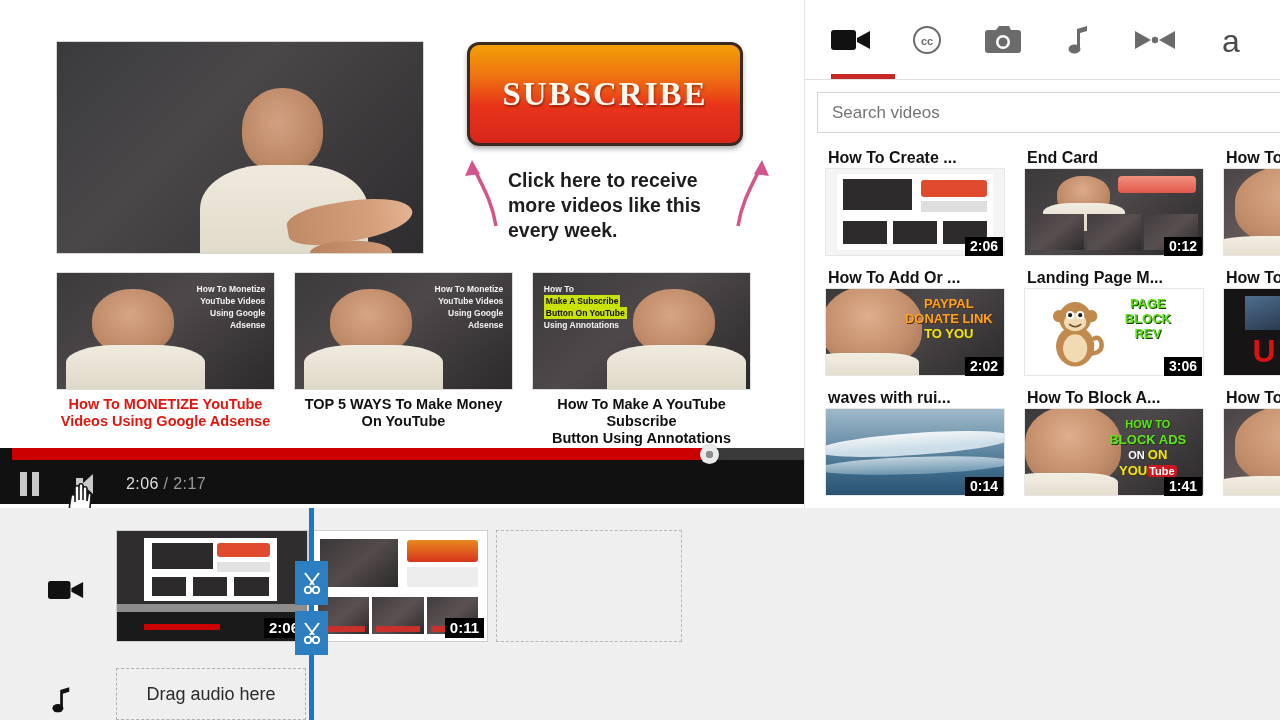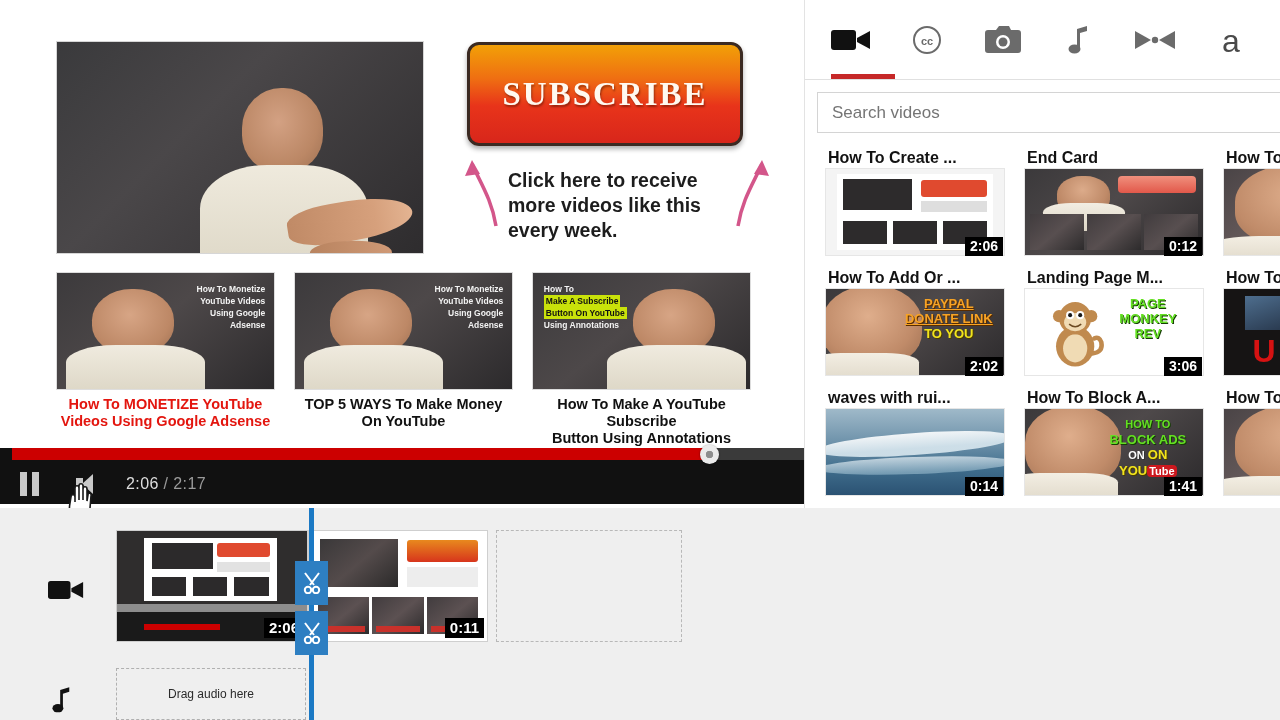--- a/index.html
+++ b/index.html
@@ -273,21 +273,21 @@
     width: 86%; height: 34%;
     background: linear-gradient(180deg,#f3eee3 0%,#ded7c7 100%);
     border-radius: 30% 30% 4% 4%;
   }
   .ov-text {
     position: absolute; right: 3%; top: 8%;
     width: 56%; text-align: center;
     font-size: 13px; font-weight: 700; line-height: 15px;
     z-index: 2;
   }
-  .ov-orange { color: #f7a325; text-shadow: 1px 1px 0 #5a2d00; text-decoration: underline; }
+  .ov-orange { color: #f7a325; text-shadow: 1px 1px 0 #5a2d00; }
   .ov-yellow { color: #f2e41c; text-shadow: 1px 1px 0 #4b3c00; }
   .ov-green  { color: #63e022; text-shadow: 1px 1px 0 #163d05; }
   .ov-white  { color: #fff; text-shadow: 1px 1px 0 #333; }
   .tube-badge { background: #cc181e; color:#fff; padding:0 2px; border-radius:4px; }
   .monkey { position: absolute; left: 6%; top: 10%; width: 44%; height: 82%; }
   .ec-sub-btn {
     position: absolute; right: 4%; top: 8%;
     width: 44%; height: 20%;
     background: linear-gradient(180deg,#f0907d 0%,#e2584a 100%);
     border-radius: 4px;
@@ -361,21 +361,21 @@
     width: 186px; height: 112px;
     border: 1px dashed #b8b8b8;
     background: transparent;
   }
   #audio-row {
     position: absolute; left: 116px; top: 160px;
     width: 190px; height: 52px;
     border: 1px dashed #b0b0b0;
     display: flex; align-items: center; justify-content: center;
   }
-  #audio-row span { font-size: 12px; color: #2b2b2b; }
+  #audio-row span { font-size: 18px; color: #2b2b2b; }
   #playhead {
     position: absolute; left: 309px; top: 0;
     width: 5px; height: 212px; background: #1b79c4; z-index: 30;
   }
   .split-btn {
     position: absolute; left: -14px;
     width: 33px; height: 44px;
     background: #2e7fc2;
     display: flex; align-items: center; justify-content: center;
   }
@@ -598,21 +598,21 @@
             <ellipse cx="30" cy="24" rx="11" ry="9" fill="#f0dbb4"></ellipse>
             <circle cx="25" cy="17" r="4" fill="#fff"></circle>
               <circle cx="35" cy="17" r="4" fill="#fff"></circle>
             <circle cx="25" cy="17" r="2" fill="#1a1a1a"></circle>
               <circle cx="35" cy="17" r="2" fill="#1a1a1a"></circle>
             <path d="M24 26 Q30 31 36 26" stroke="#6b4a22" stroke-width="1.6" fill="none"></path>
             <path d="M47 55 Q58 54 56 44 Q54 38 49 40" stroke="#c08a4e" stroke-width="4.5" fill="none" stroke-linecap="round"></path>
           </svg>
           <div class="ov-text">
             <span class="ov-green">PAGE</span><br>
-            <span class="ov-green">MONKEY</span><br>
+            <span class="ov-green">BLOCK</span><br>
             <span class="ov-green">REV</span>
           </div>
         </div>
         <span class="vdur">3:06</span>
       </div>
 
       <div class="vcard">
         <span class="vcard-title">How To</span>
         <div class="vthumb" style="background:#161414;">
           <div style="position:absolute;left:12%;top:8%;width:48%;height:40%;background:linear-gradient(160deg,#4e6e8e 0%,#2b3c52 70%);"></div>

